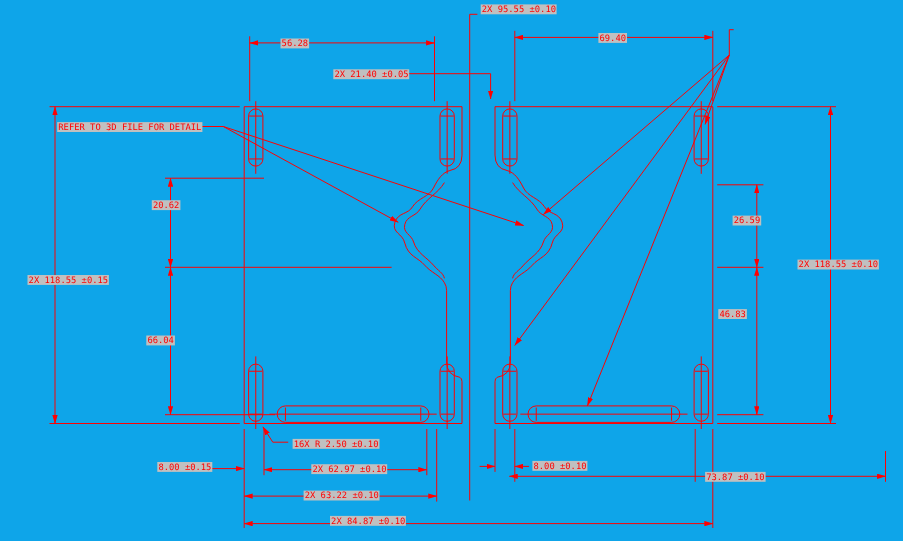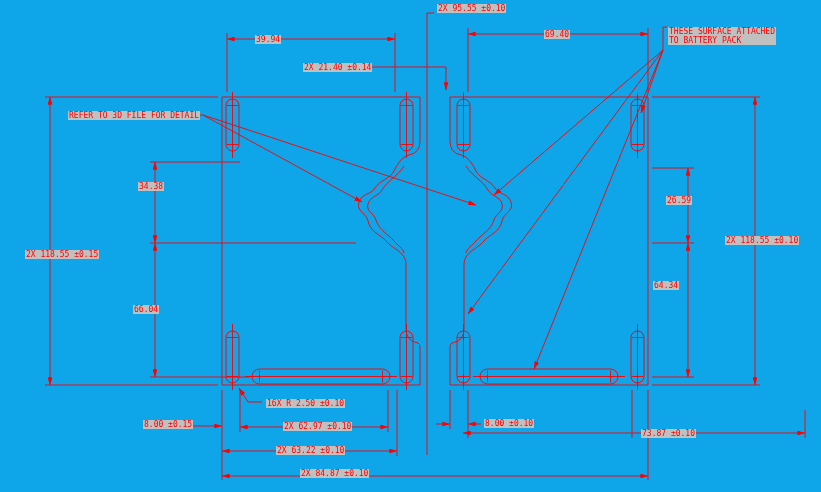--- a/index.html
+++ b/index.html
@@ -152,37 +152,33 @@
 
       <line x1="182" y1="115" x2="203" y2="115"></line>
       <line x1="203" y1="115" x2="362" y2="202" marker-end="url(#ar)"></line>
       <line x1="203" y1="115" x2="476" y2="205" marker-end="url(#ar)"></line>
 
       <path d="M262,402 L248,402 L239,388" marker-end="url(#ar)"></path>
     </g>
   </svg>
 
   <div class="lbl" style="left:437px;top:4px">2X 95.55 ±0.10</div>
-  <div class="lbl" style="left:255px;top:35px">39.94</div>
+  <div class="lbl" style="left:255px;top:35px">56.28</div>
   <div class="lbl" style="left:544px;top:30px">69.40</div>
-  <div class="lbl" style="left:303px;top:63px">2X 21.40 ±0.14</div>
+  <div class="lbl" style="left:303px;top:63px">2X 21.40 ±0.05</div>
 
-  <div class="lbl note" style="left:668px;top:27px">
-    <span>THESE SURFACE ATTACHED</span>
-    <span class="l2">TO BATTERY PACK</span>
-  </div>
 
-  <div class="lbl" style="left:68px;top:111px">REFER TO 3D FILE FOR DETAIL</div>
+  <div class="lbl" style="left:52px;top:111px">REFER TO 3D FILE FOR DETAIL</div>
 
-  <div class="lbl" style="left:138px;top:182px">34.38</div>
+  <div class="lbl" style="left:138px;top:182px">20.62</div>
   <div class="lbl" style="left:25px;top:250px">2X 118.55 ±0.15</div>
   <div class="lbl" style="left:133px;top:305px">66.04</div>
 
   <div class="lbl" style="left:666px;top:196px">26.59</div>
-  <div class="lbl" style="left:653px;top:281px">64.34</div>
+  <div class="lbl" style="left:653px;top:281px">46.83</div>
   <div class="lbl" style="left:725px;top:236px">2X 118.55 ±0.10</div>
 
   <div class="lbl" style="left:266px;top:399px">16X R 2.50 ±0.10</div>
   <div class="lbl" style="left:143px;top:420px">8.00 ±0.15</div>
   <div class="lbl" style="left:283px;top:422px">2X 62.97 ±0.10</div>
   <div class="lbl" style="left:276px;top:446px">2X 63.22 ±0.10</div>
   <div class="lbl" style="left:300px;top:469px">2X 84.87 ±0.10</div>
 
   <div class="lbl" style="left:484px;top:419px">8.00 ±0.10</div>
   <div class="lbl" style="left:641px;top:429px">73.87 ±0.10</div>

